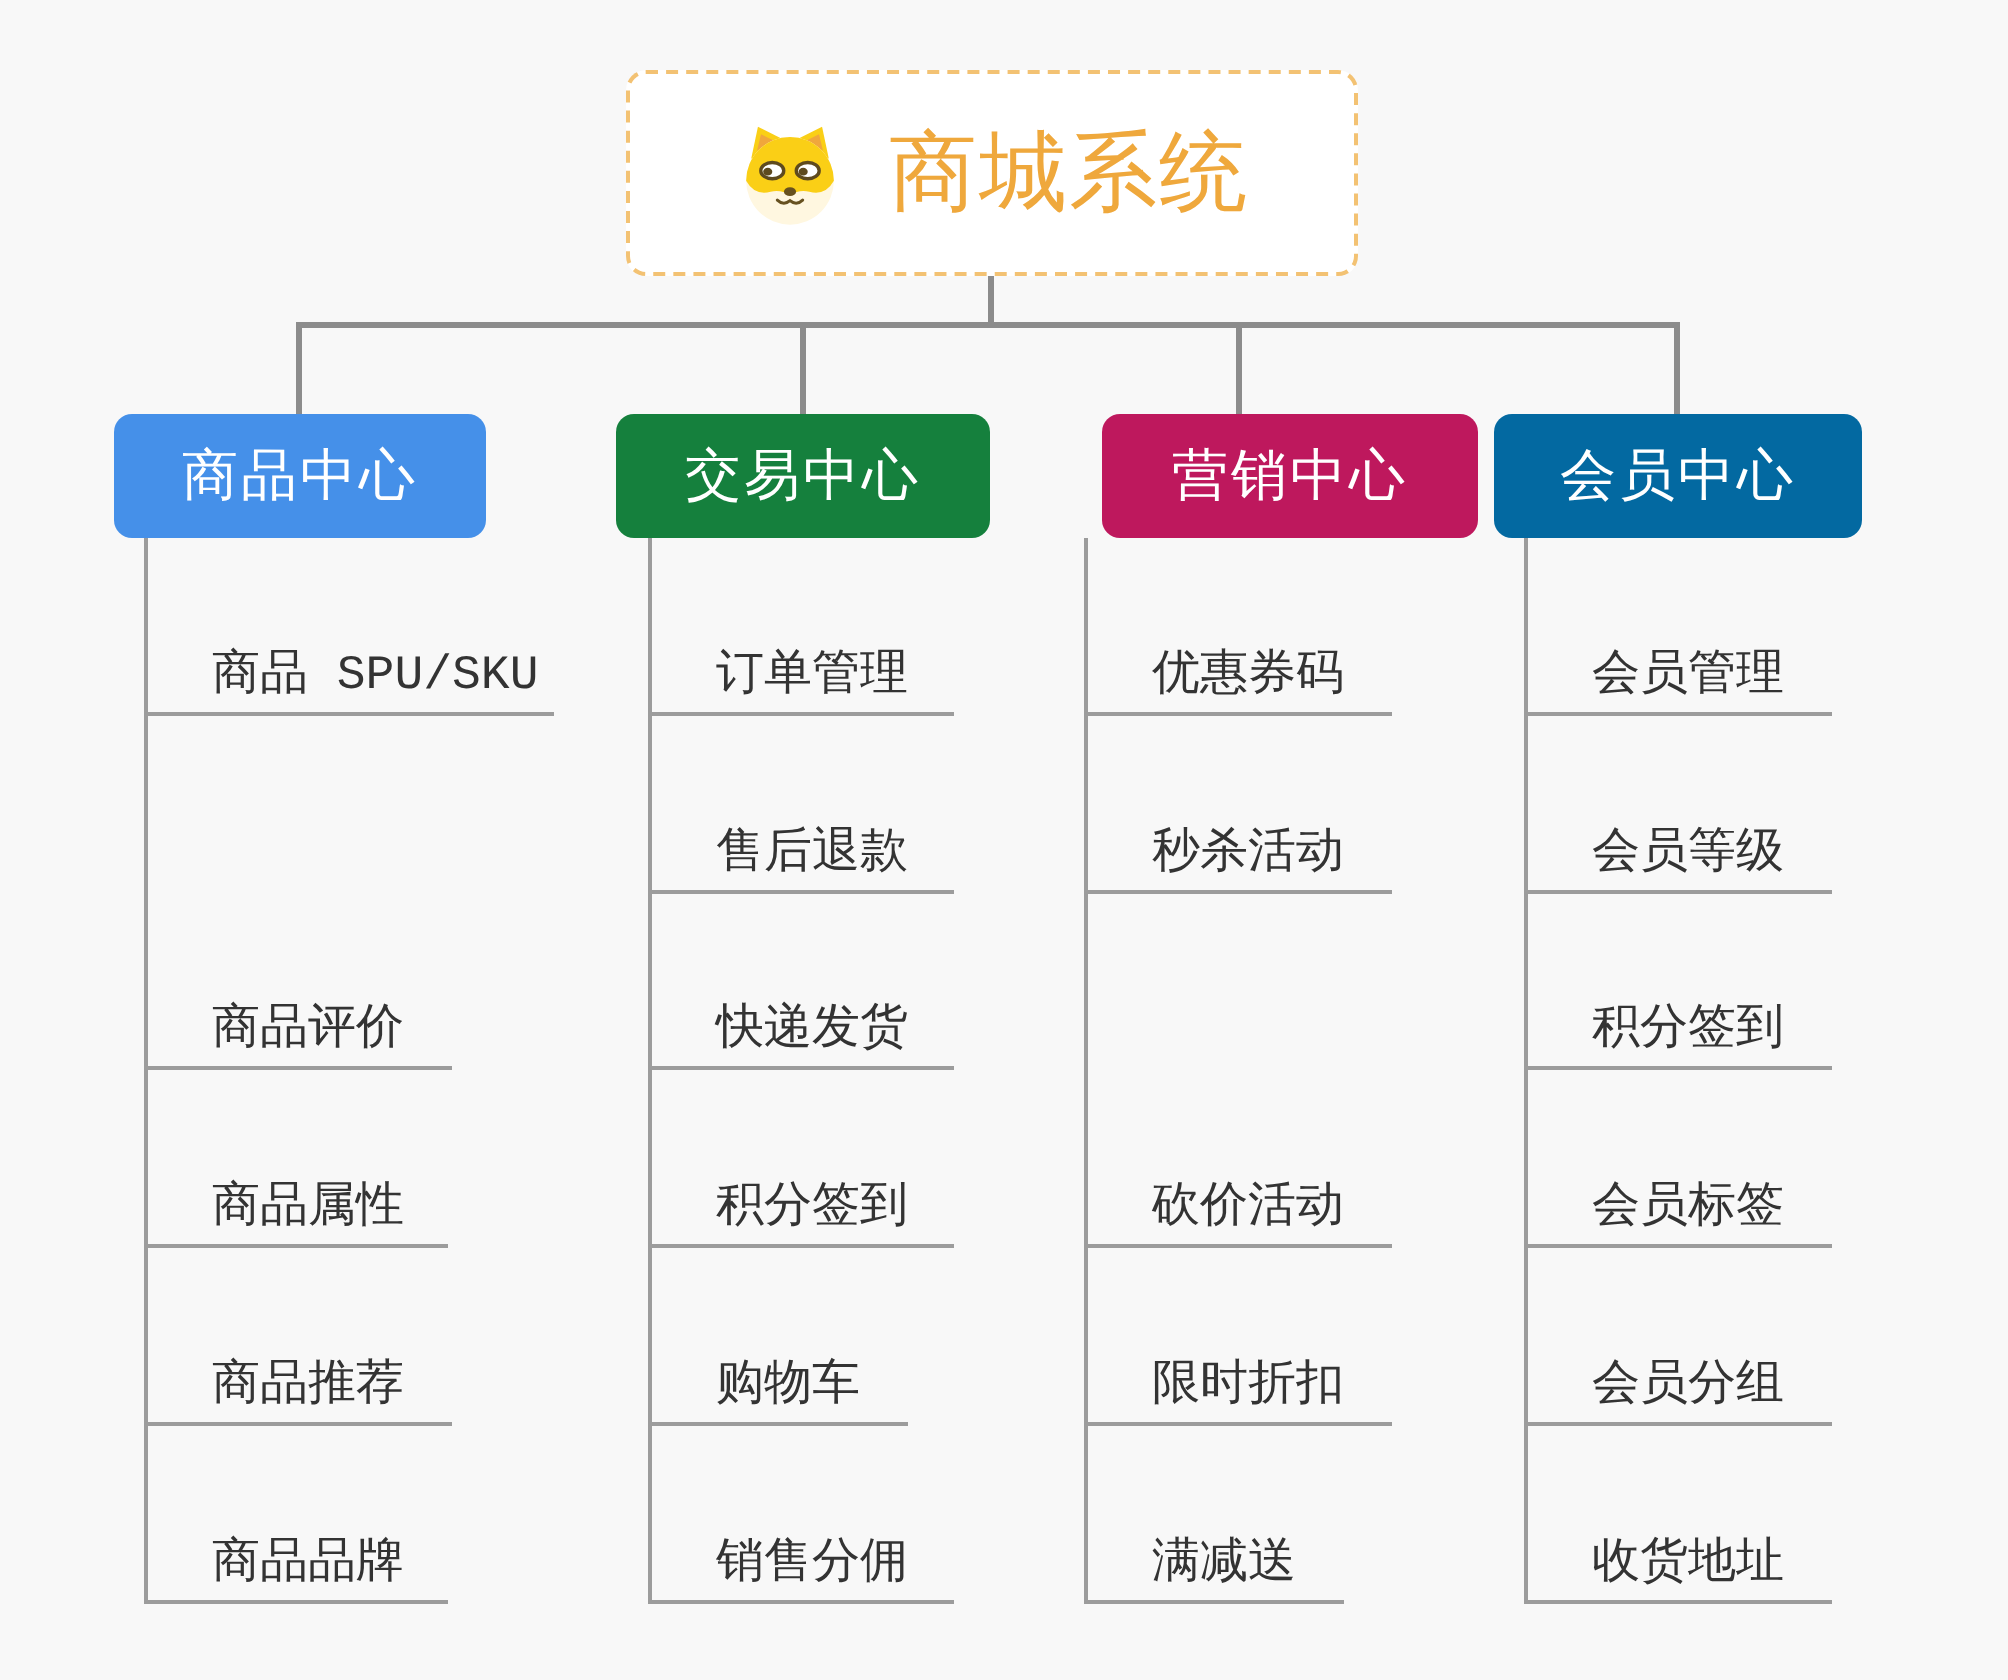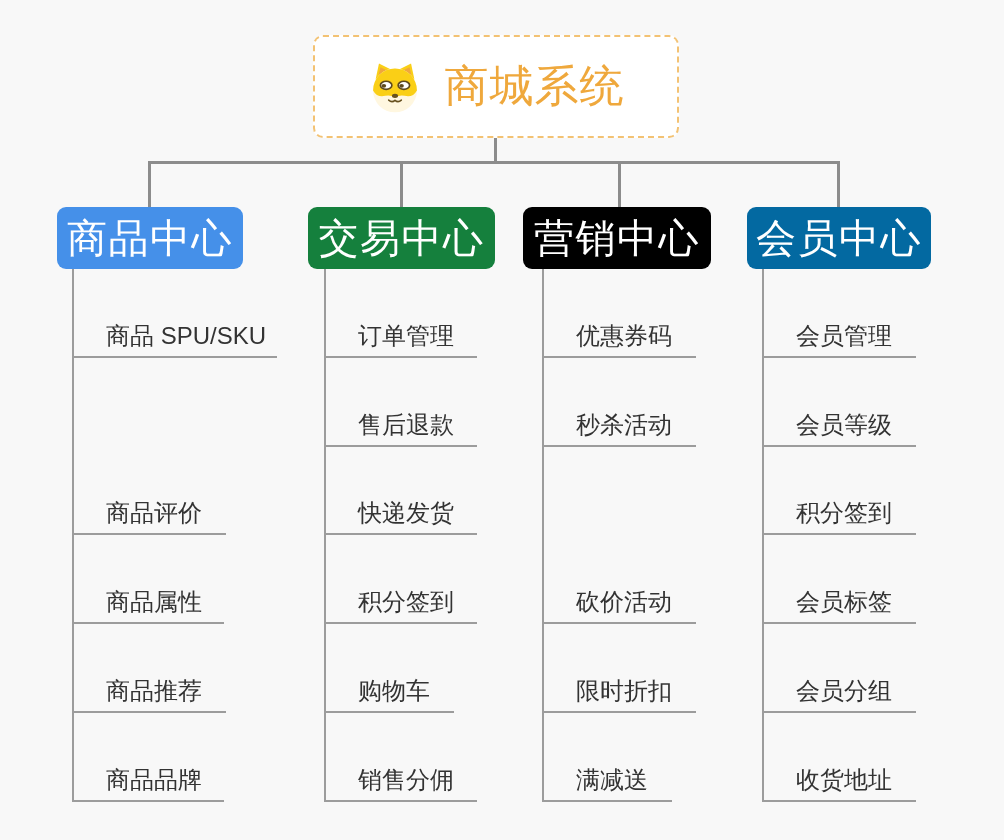--- a/index.html
+++ b/index.html
@@ -21,30 +21,31 @@
     position:absolute;left:313px;top:35px;width:366px;height:103px;
     box-sizing:border-box;background:#ffffff;
     border:2px dashed #f3c273;border-radius:10px;
     display:flex;align-items:center;justify-content:center;gap:23px;
   }
   .root-title{font-size:44px;font-weight:500;letter-spacing:1px;color:#efa83c;white-space:nowrap;}
   
   .branch-header{
     position:absolute;top:207px;height:62px;border-radius:9px;
     display:flex;align-items:center;justify-content:center;
-    color:#ffffff;font-size:40px;letter-spacing:1.5px;white-space:nowrap;
+    color:#ffffff;font-size:28px;letter-spacing:1.5px;white-space:nowrap;
   }
   
   .item{
     position:absolute;box-sizing:border-box;height:40px;
     border-bottom:2px solid var(--line,#9c9c9c);
     display:flex;align-items:flex-end;
     padding:0 0 4px 34px;
     font-size:24px;color:var(--itemcolor,#333);
     white-space:nowrap;
+    font-family:Liberation Mono, monospace;
   }
 </style>
 </head>
 <body>
 
 <div id="canvas" style="--bg: #F8F8F8; --line: #9C9C9C; --itemcolor: #333333;">
 
   <div class="conn" style="left: 494px; top: 137px; width: 3px; height: 27px; background: rgb(140, 140, 140);"></div>
   <div class="conn" style="left: 148px; top: 161px; width: 692px; height: 3px; background: rgb(140, 140, 140);"></div>
   <div class="conn" style="left: 148px; top: 161px; width: 3px; height: 47px; background: rgb(140, 140, 140);"></div>
@@ -69,21 +70,21 @@
       <ellipse cx="39.8" cy="30.6" rx="2.7" ry="2.3" fill="#5E4A1E"></ellipse>
 
       <ellipse cx="32" cy="42.5" rx="3.6" ry="2.6" fill="#67511F"></ellipse>
       <path d="M24.5 47.5 Q28.2 51 32 47.8 Q35.8 51 39.5 47.5" fill="none" stroke="#67511F" stroke-width="1.8" stroke-linecap="round"></path>
     </svg>
     <span class="root-title" style="color: rgb(239, 168, 60);">商城系统</span>
   </div>
 
   <div class="branch-header" style="left: 57px; width: 186px; background: rgb(69, 144, 233);">商品中心</div>
   <div class="branch-header" style="left: 308px; width: 187px; background: #15803d;">交易中心</div>
-  <div class="branch-header" style="left: 523px; width: 188px; background: #000000;">营销中心</div>
+  <div class="branch-header" style="left: 551px; width: 188px; background: #be185d;">营销中心</div>
   <div class="branch-header" style="left: 747px; width: 184px; background: #0369a1;">会员中心</div>
 
   <div class="spine" style="left: 72px; background: rgb(156, 156, 156);"></div>
   <div class="spine" style="left: 324px; background: rgb(156, 156, 156);"></div>
   <div class="spine" style="left: 542px; background: rgb(156, 156, 156);"></div>
   <div class="spine" style="left: 762px; background: rgb(156, 156, 156);"></div>
 
   <div class="item" style="left:72px;top:318px;width:205px">商品 SPU/SKU</div>
   <div class="item" style="left:72px;top:495px;width:154px">商品评价</div>
   <div class="item" style="left:72px;top:584px;width:152px">商品属性</div>

